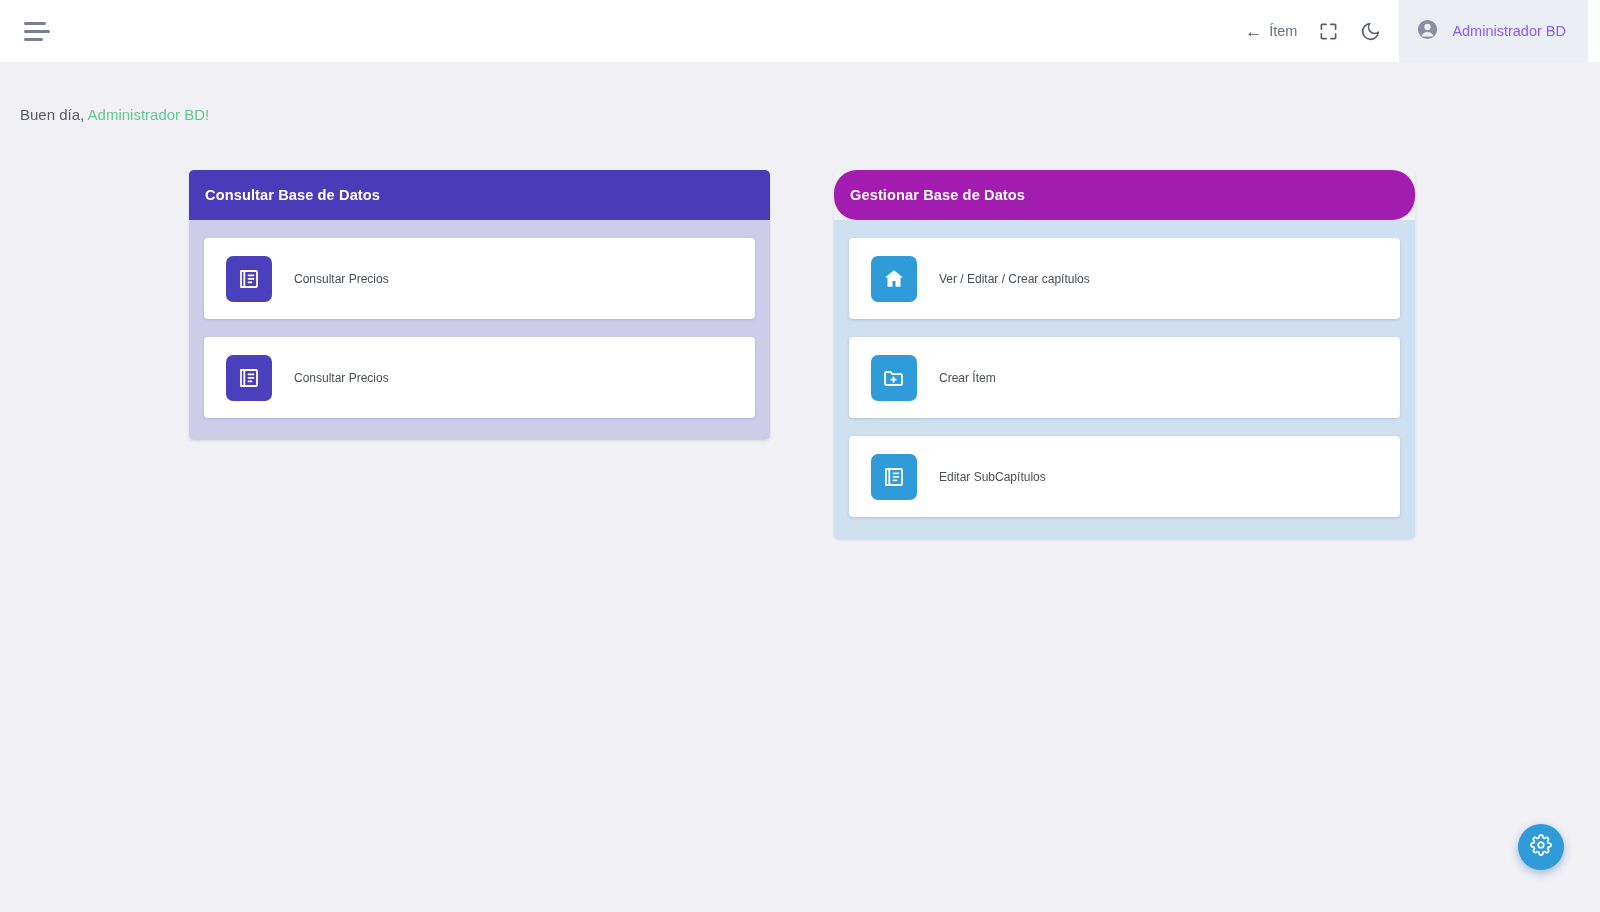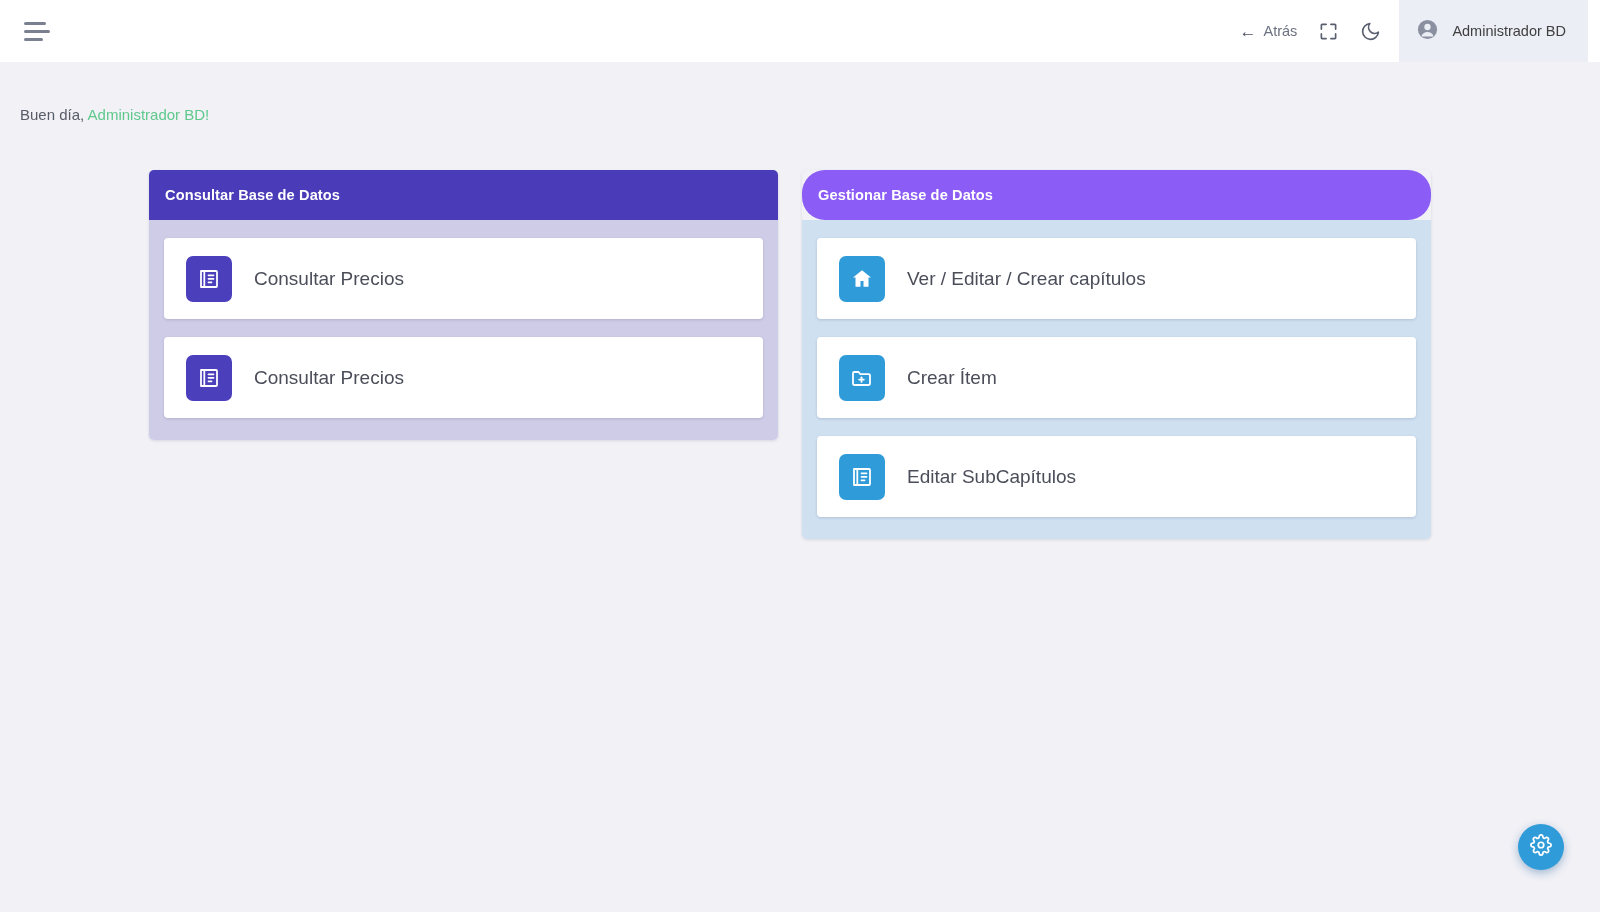--- a/index.html
+++ b/index.html
@@ -91,21 +91,21 @@
     align-items: center;
     gap: 13px;
     background: #eceef5;
     padding: 13px 22px 13px 17px;
     margin-left: 8px;
     cursor: pointer;
     min-height: 62px;
   }
   .user-chip .uname {
     font-size: 14.5px;
-    color: #404040;
+    color: #8b5cf6;
     white-space: nowrap;
   }
 
   
   .greeting {
     padding: 26px 0 0 20px;
     font-size: 15px;
     color: #575c68;
     margin-top: 18px;
   }
@@ -115,24 +115,25 @@
 
   
   .panel-row {
     display: flex;
     gap: 24px;
     padding: 47px 0 0 149px;
     align-items: flex-start;
   }
 
   .panel {
-    width: 629px;
+    width: 581px;
     border-radius: 5px;
     overflow: hidden;
     box-shadow: 0 1px 3px rgba(40,40,80,0.13);
+    margin-left: 40px;
   }
 
   .panel-head {
     padding: 17px 0 17px 16px;
     font-size: 14.6px;
     font-weight: 700;
     color: #ffffff;
     letter-spacing: 0.1px;
   }
 
@@ -160,32 +161,32 @@
     height: 46px;
     min-width: 46px;
     border-radius: 7px;
     display: flex;
     align-items: center;
     justify-content: center;
   }
   .tile svg { display: block; }
 
   .row-label {
-    font-size: 19px;
+    font-size: 12px;
     color: #4b4e59;
     font-weight: 400;
   }
 
   
   .panel.purple .panel-head { background: #4a3cb8; }
   .panel.purple .panel-body { background: #cfcce8; }
   .panel.purple .tile       { background: #4c3fbc; }
 
   
-  .panel.blue .panel-head { background: #8b5cf6; border-radius: 23px; }
+  .panel.blue .panel-head { background: #a21caf; border-radius: 23px; }
   .panel.blue .panel-body { background: #cfe0f1; text-align: center; }
   .panel.blue .tile       { background: #2f9bd8; }
 
   
   .fab {
     position: absolute;
     right: 36px;
     bottom: 42px;
     width: 46px;
     height: 46px;
@@ -206,21 +207,21 @@
   <div class="hamburger">
     <span></span>
     <span></span>
     <span></span>
   </div>
 
   <div class="topbar-right">
 
     <div class="back-btn">
       <span class="arrow">←</span>
-      <span>Atrás</span>
+      <span>Ítem</span>
     </div>
 
     <div class="icon-btn">
       <svg width="19" height="19" viewBox="0 0 24 24" fill="none" stroke="currentColor" stroke-width="2.1" stroke-linecap="round">
         <path d="M3 9V4a1 1 0 0 1 1-1h5"></path>
         <path d="M21 9V4a1 1 0 0 0-1-1h-5"></path>
         <path d="M3 15v5a1 1 0 0 0 1 1h5"></path>
         <path d="M21 15v5a1 1 0 0 1-1 1h-5"></path>
       </svg>
     </div>

